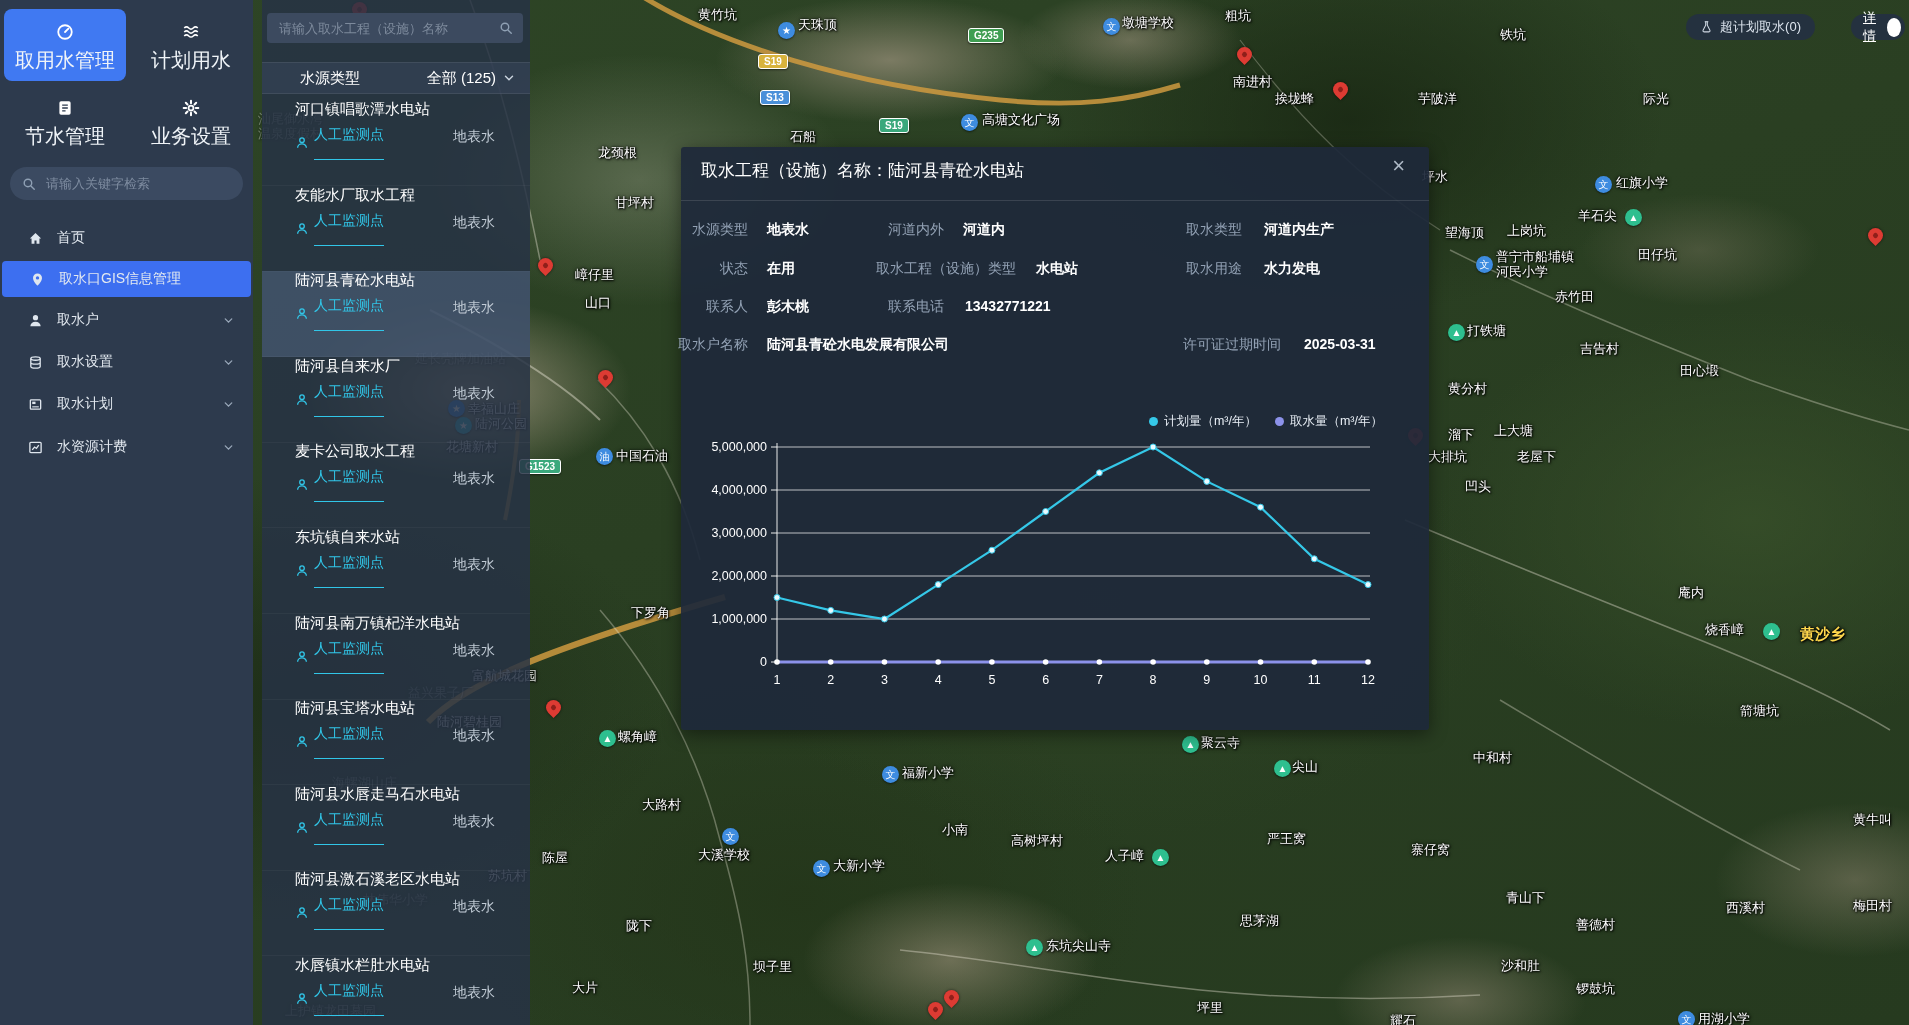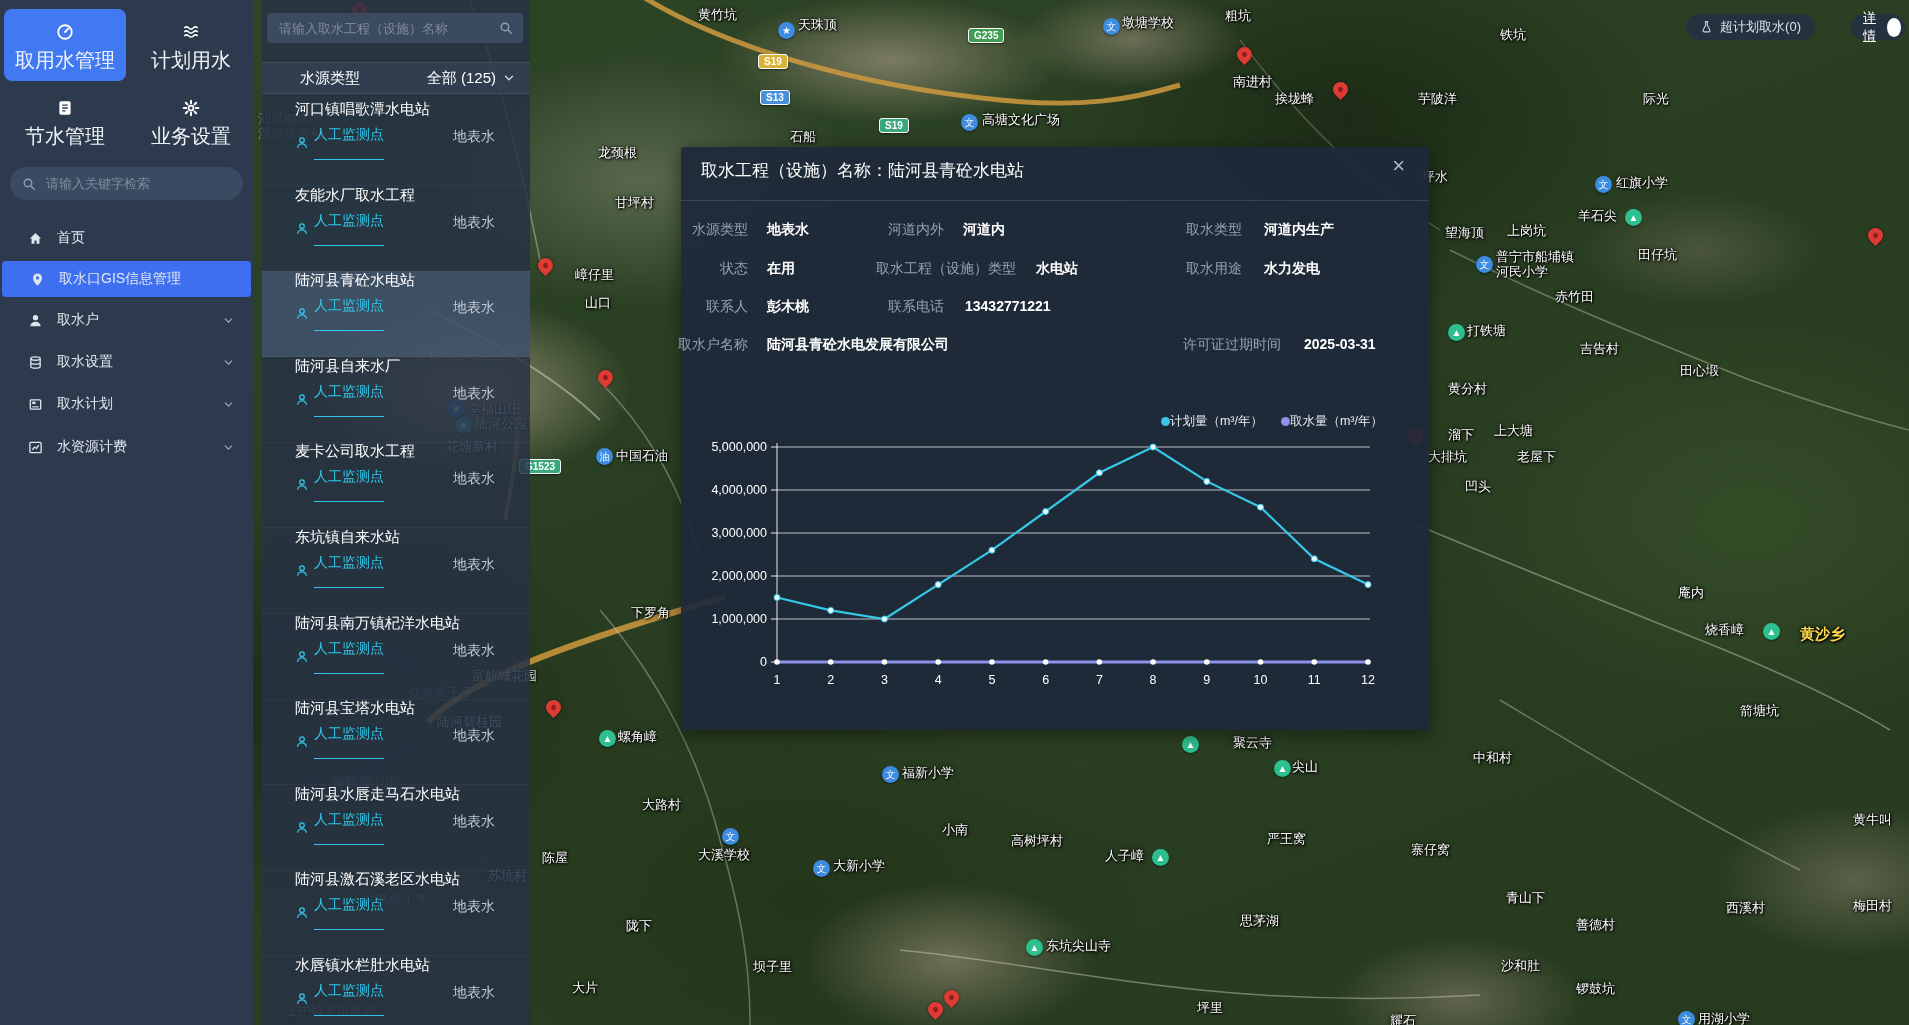--- a/index.html
+++ b/index.html
@@ -104,21 +104,21 @@
   #modal{position:absolute;left:657px;top:147px;width:748px;height:583px;
     background:rgba(30,41,58,.93);border-radius:3px;z-index:15;box-shadow:0 4px 18px rgba(0,0,0,.45);margin-left:24px;}
   #modal-title{position:absolute;left:20px;top:12px;color:#fff;font-size:17px;}
   #modal-titlebar{position:absolute;left:0;top:0;width:748px;height:53px;
     border-bottom:1px solid rgba(255,255,255,.12);}
   #modal-close{position:absolute;right:24px;top:8px;color:#aeb9c6;font-size:22px;cursor:pointer;
     line-height:1;z-index:2;}
   .fld-label{position:absolute;color:#93a2b5;font-size:14px;white-space:nowrap;transform:translateX(-100%);}
   .fld-value{position:absolute;color:#fff;font-size:14px;font-weight:bold;white-space:nowrap;}
   #legend{position:absolute;right:46px;top:266px;display:flex;gap:18px;align-items:center;}
-  .lg-item{display:flex;align-items:center;color:#e8eef5;font-size:12.5px;}
+  .lg-item{display:flex;align-items:center;gap:6px;color:#e8eef5;font-size:12.5px;}
   .lg-dot{width:9px;height:9px;border-radius:50%;}
   #chart-svg{position:absolute;left:0;top:0;}
 </style>
 </head>
 <body>
 
 <div id="stage">
 
   <div id="map">
     <svg id="roads" width="1909" height="1025">
@@ -168,21 +168,21 @@
         <div class="map-label" style="left: 1494px; top: 424px;">上大塘</div>
         <div class="map-label" style="left: 1428px; top: 450px;">大排坑</div>
         <div class="map-label" style="left: 1517px; top: 450px;">老屋下</div>
         <div class="map-label" style="left: 1465px; top: 480px;">凹头</div>
         <div class="map-label" style="left: 1678px; top: 586px;">庵内</div>
         <div class="map-label" style="left: 1705px; top: 623px;">烧香嶂</div>
         <div class="map-label yellow" style="left: 1800px; top: 625px;">黄沙乡</div>
         <div class="map-label" style="left: 1740px; top: 704px;">箭塘坑</div>
         <div class="map-label" style="left: 1473px; top: 751px;">中和村</div>
         <div class="map-label" style="left: 1853px; top: 813px;">黄牛叫</div>
-        <div class="map-label" style="left: 1200px; top: 736px; padding-left: 33px;">聚云寺</div>
+        <div class="map-label" style="left: 1168px; top: 736px; padding-left: 33px;">聚云寺</div>
         <div class="map-label" style="left: 1292px; top: 760px;">尖山</div>
         <div class="map-label" style="left: 1267px; top: 832px;">严王窝</div>
         <div class="map-label" style="left: 1411px; top: 843px;">寨仔窝</div>
         <div class="map-label" style="left: 1506px; top: 891px;">青山下</div>
         <div class="map-label" style="left: 1576px; top: 918px;">善德村</div>
         <div class="map-label" style="left: 1726px; top: 901px;">西溪村</div>
         <div class="map-label" style="left: 1853px; top: 899px;">梅田村</div>
         <div class="map-label" style="left: 1240px; top: 914px;">思茅湖</div>
         <div class="map-label" style="left: 1501px; top: 959px;">沙和肚</div>
         <div class="map-label" style="left: 1576px; top: 982px;">锣鼓坑</div>

